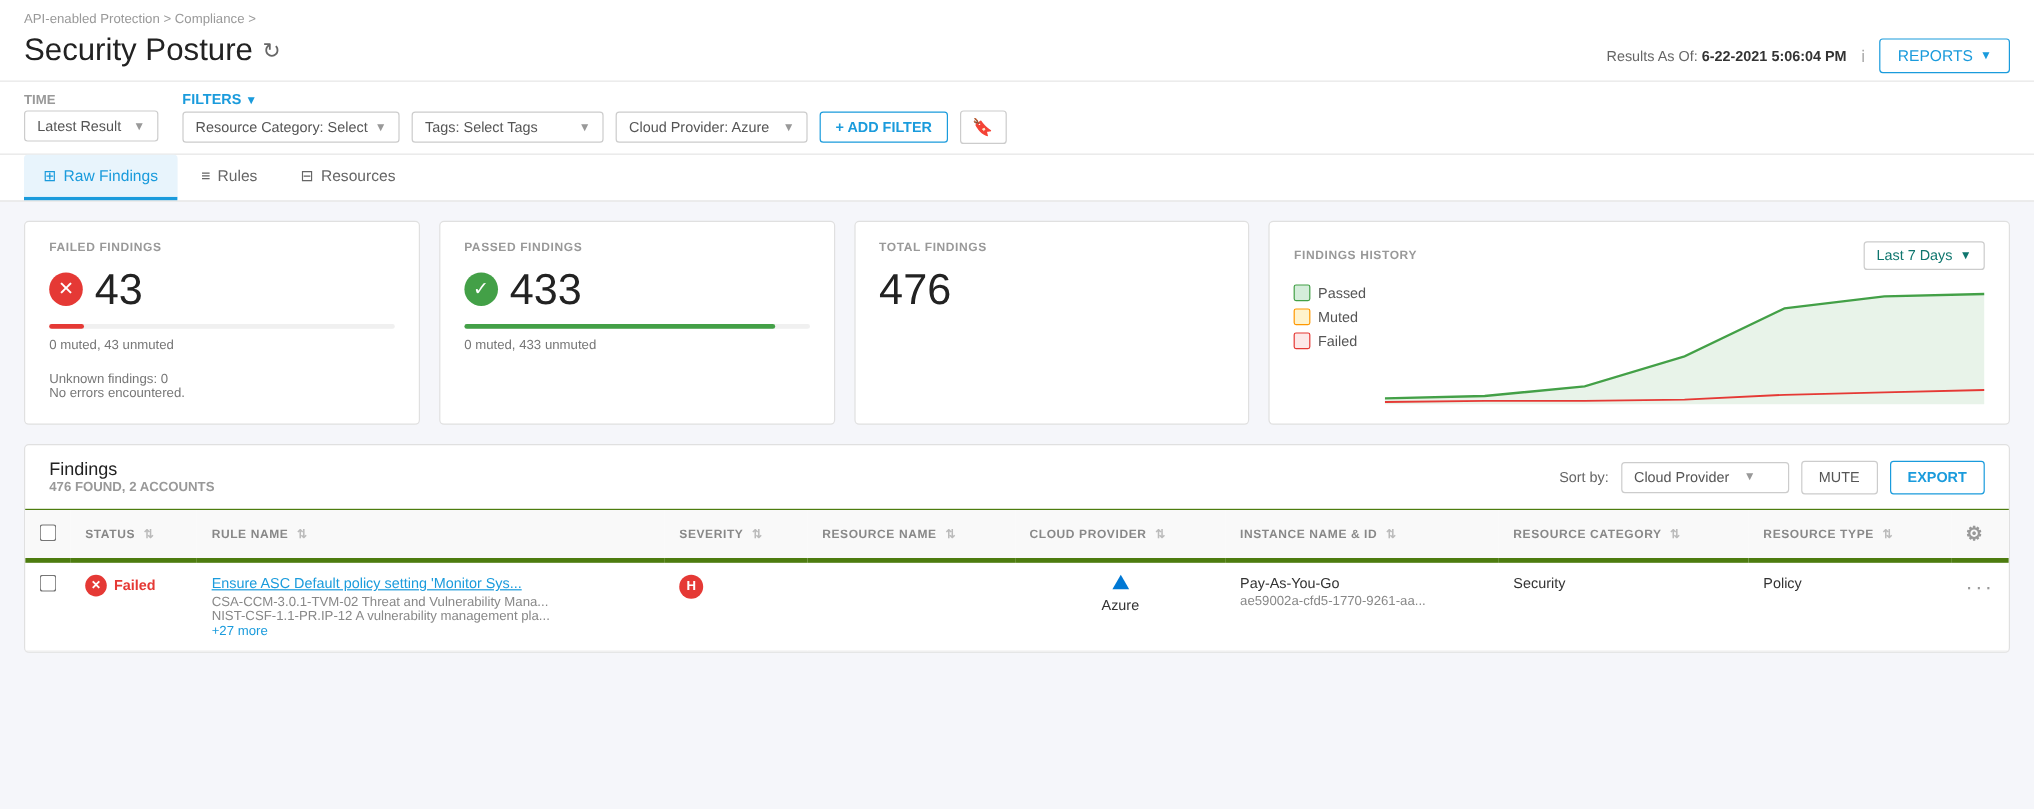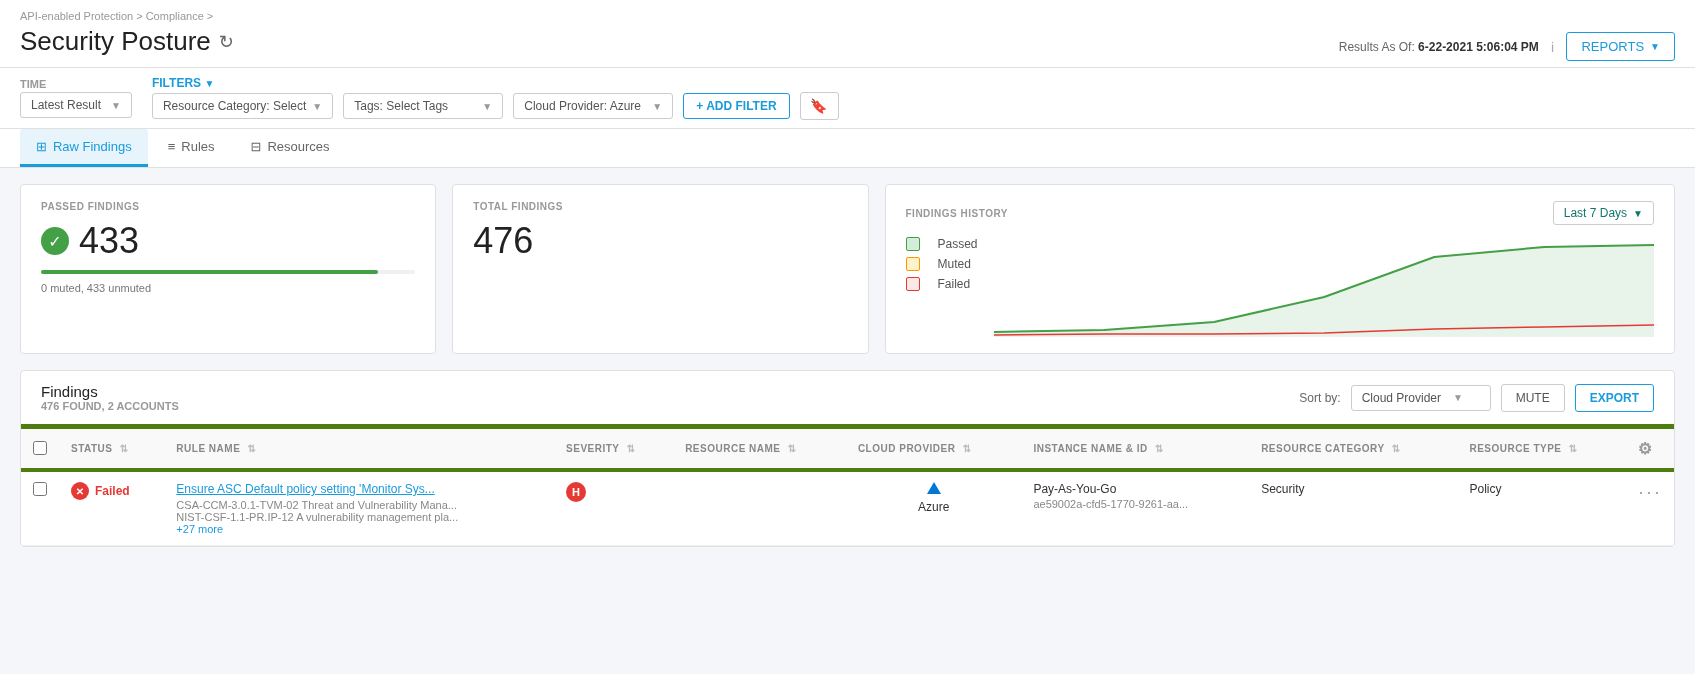--- a/index.html
+++ b/index.html
@@ -39,28 +39,28 @@
     .stat-bar-fill-green { height: 4px; border-radius: 2px; background: #43a047; width: 90%; }
     .stat-sub { font-size: 11px; color: #777; margin-bottom: 4px; }
     .stat-unknown { font-size: 11px; color: #777; }
 
     .history-card { background: #fff; border: 1px solid #e0e0e0; border-radius: 4px; padding: 16px 20px; flex: 2; }
     .history-header { display: flex; justify-content: space-between; align-items: center; margin-bottom: 12px; }
     .history-title { font-size: 10px; font-weight: 700; color: #999; text-transform: uppercase; letter-spacing: 0.5px; }
     .history-period-select { border: 1px solid #ccc; border-radius: 3px; padding: 4px 10px; font-size: 12px; color: #0f766e; background: #fff; cursor: pointer; display: flex; align-items: center; gap: 6px; }
 
     .legend { display: flex; flex-direction: column; gap: 6px; font-size: 12px; color: #555; float: left; margin-right: 16px; }
-    .legend-item { display: flex; align-items: flex-start; gap: 18px; }
+    .legend-item { display: flex; align-items: flex-start; gap: 6px; }
     .legend-box { width: 14px; height: 14px; border: 1px solid; border-radius: 2px; }
     .legend-box-green { background: #d4edda; border-color: #43a047; }
     .legend-box-orange { background: #fff3cd; border-color: #ff9800; }
     .legend-box-red { background: #fde8e8; border-color: #e53935; }
 
     .findings-section { background: #fff; border: 1px solid #e0e0e0; border-radius: 4px; }
-    .findings-header { padding: 12px 20px; display: flex; justify-content: space-between; border-bottom: 5px solid #4d7c0f; }
+    .findings-header { padding: 12px 20px; display: flex; justify-content: space-between; border-bottom: 1px solid #4d7c0f; }
     .findings-title { font-size: 15px; font-weight: 500; color: #222; }
     .findings-subtitle { font-size: 11px; color: #999; text-transform: uppercase; font-weight: 600; }
     .findings-controls { display: flex; align-items: center; gap: 10px; }
     .sort-by-label { font-size: 12px; color: #666; }
     .sort-select { border: 1px solid #ccc; border-radius: 3px; padding: 5px 10px; font-size: 12px; color: #555; background: #fff; cursor: pointer; display: flex; align-items: center; gap: 6px; min-width: 140px; }
     .mute-btn { border: 1px solid #ccc; background: #fff; color: #555; padding: 6px 14px; border-radius: 3px; font-size: 12px; cursor: pointer; }
     .export-btn { border: 1.5px solid #1a9bdc; color: #1a9bdc; background: #fff; padding: 6px 14px; border-radius: 3px; font-size: 12px; cursor: pointer; font-weight: 600; }
 
     .table-container { overflow-x: auto; }
     table { width: 100%; border-collapse: collapse; font-size: 12px; }
@@ -165,20 +165,34 @@
   <div class="tab">
     <span class="tab-icon">⊟</span>
     <span>Resources</span>
   </div>
 </div>
 
 <div class="main-content">
 
   <div class="stats-row">
 
+    <div class="stat-card">
+      <div class="stat-label">FAILED FINDINGS</div>
+      <div class="stat-value">
+        <div class="stat-icon-fail">✕</div>
+        <span>43</span>
+      </div>
+      <div class="stat-bar">
+          <div class="stat-bar-fill-red"></div>
+        </div>
+      <div class="stat-sub">0 muted, 43 unmuted</div>
+      <div style="height:12px;"></div>
+      <div class="stat-unknown">Unknown findings: 0</div>
+      <div class="stat-unknown">No errors encountered.</div>
+    </div>
 
     <div class="stat-card">
       <div class="stat-label">PASSED FINDINGS</div>
       <div class="stat-value">
         <div class="stat-icon-pass">✓</div>
         <span>433</span>
       </div>
       <div class="stat-bar">
           <div class="stat-bar-fill-green"></div>
         </div>

